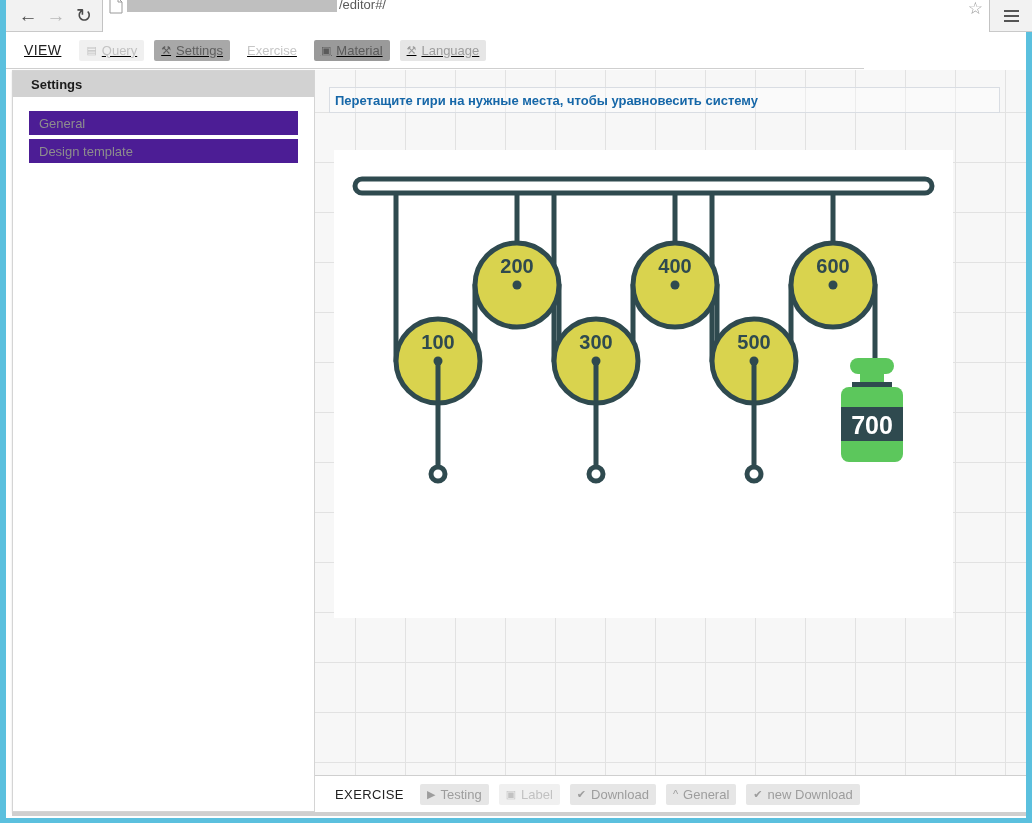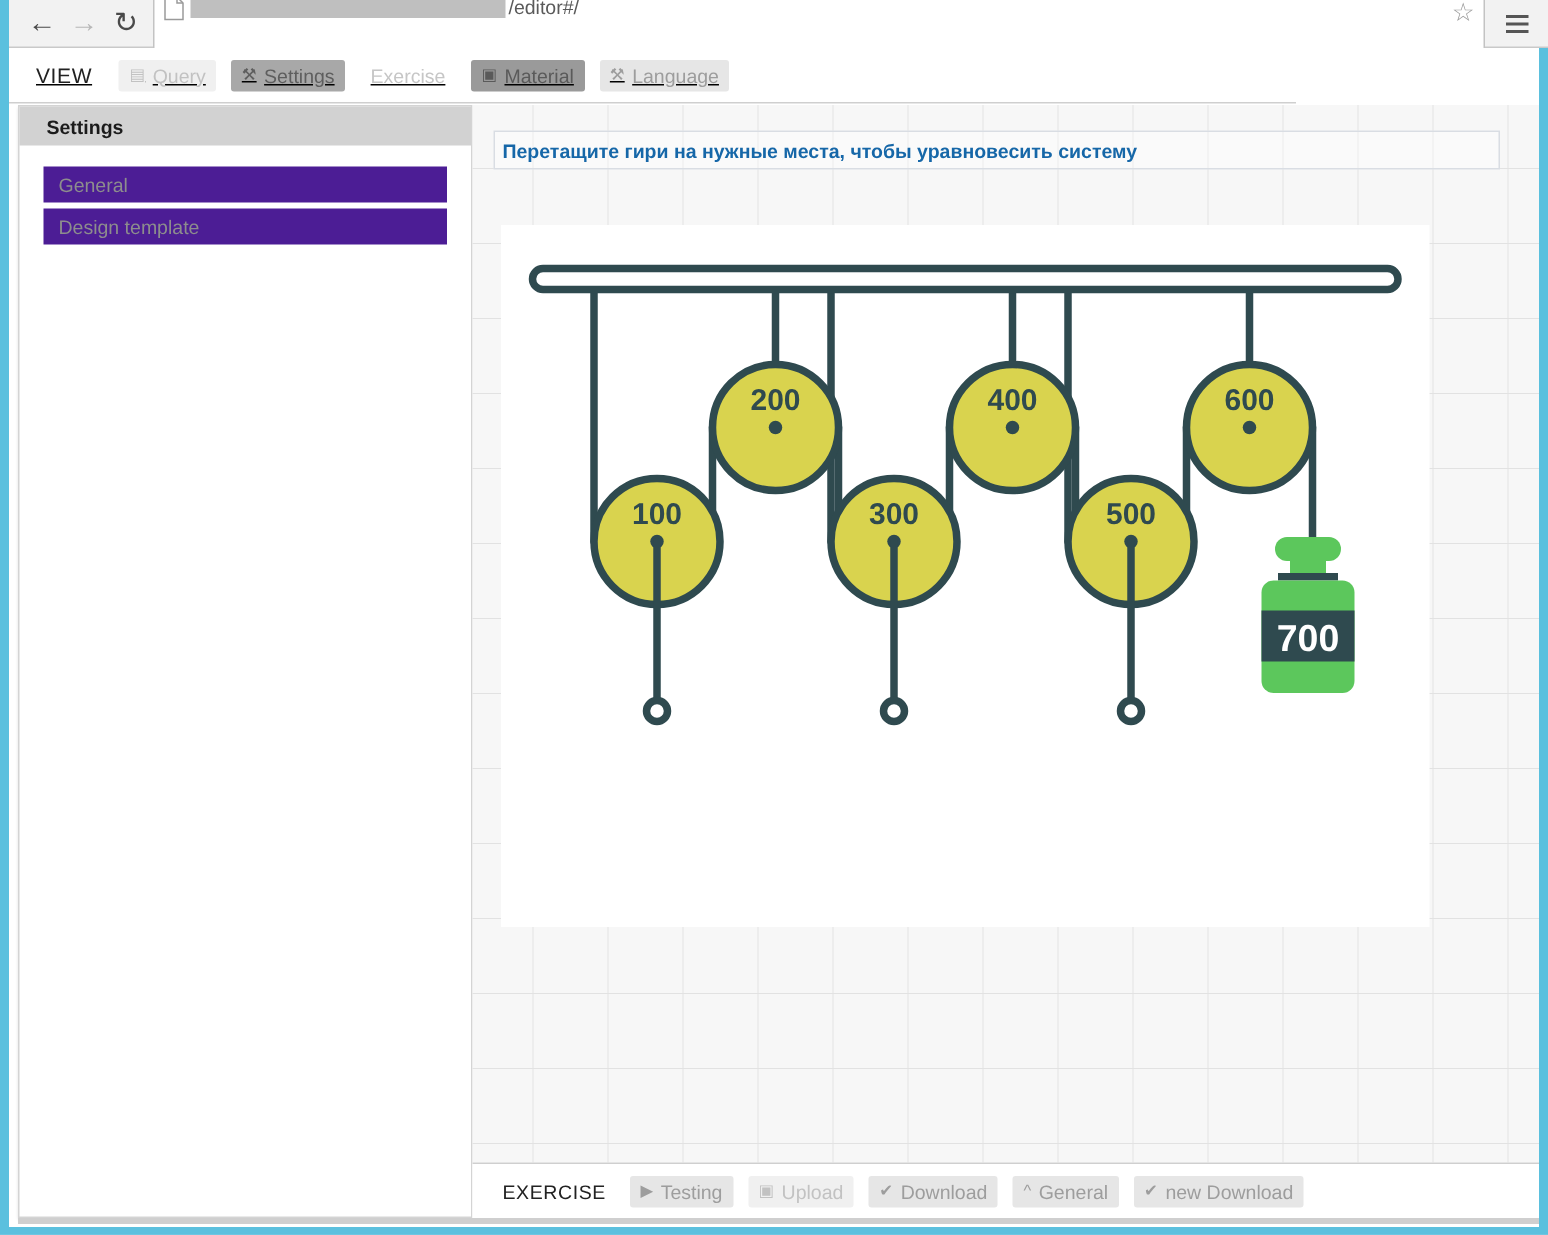--- a/index.html
+++ b/index.html
@@ -338,21 +338,21 @@
     <div id="bottom-bar">
       <span class="toolbar-title">EXERCISE</span>
 
       <span class="tbtn mid">
         <span class="ic">▶</span>
         <span>Testing</span>
       </span>
 
       <span class="tbtn light">
         <span class="ic">▣</span>
-        <span>Upload</span>
+        <span>Label</span>
       </span>
 
       <span class="tbtn mid">
         <span class="ic">✔</span>
         <span>Download</span>
       </span>
 
       <span class="tbtn mid">
         <span class="ic">^</span>
         <span>General</span>

